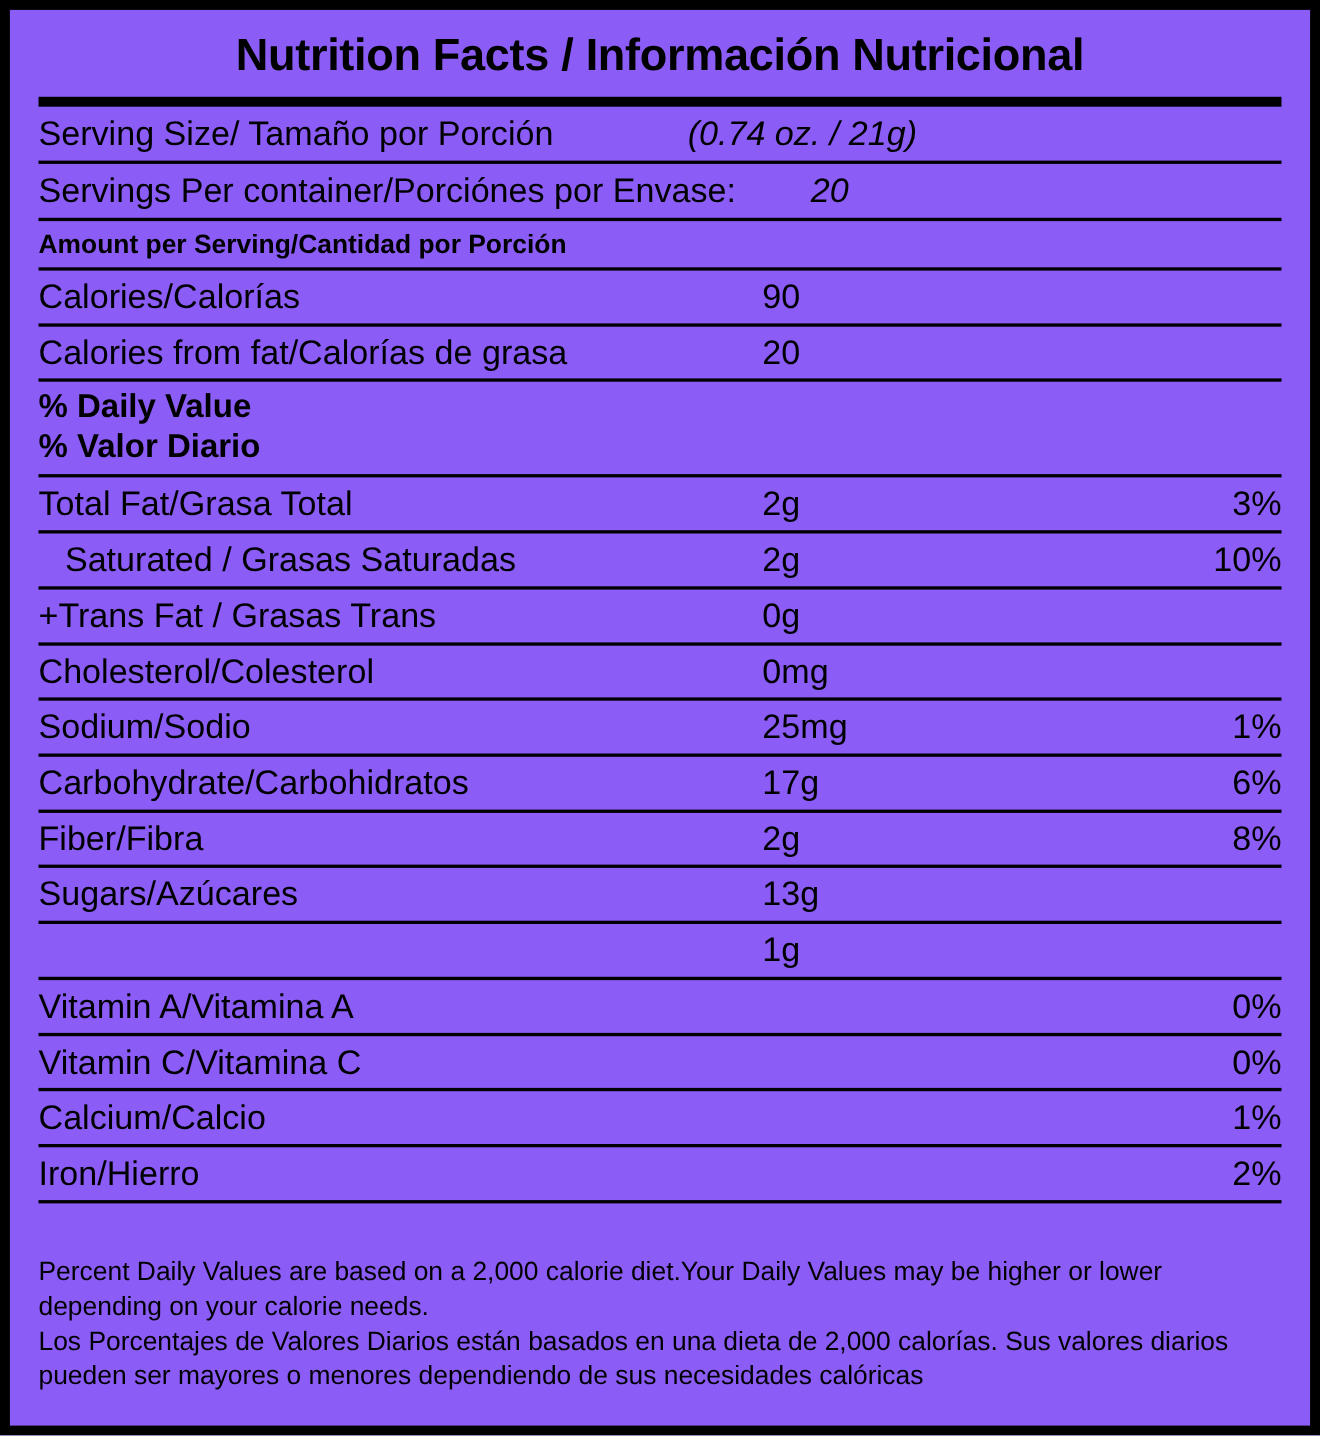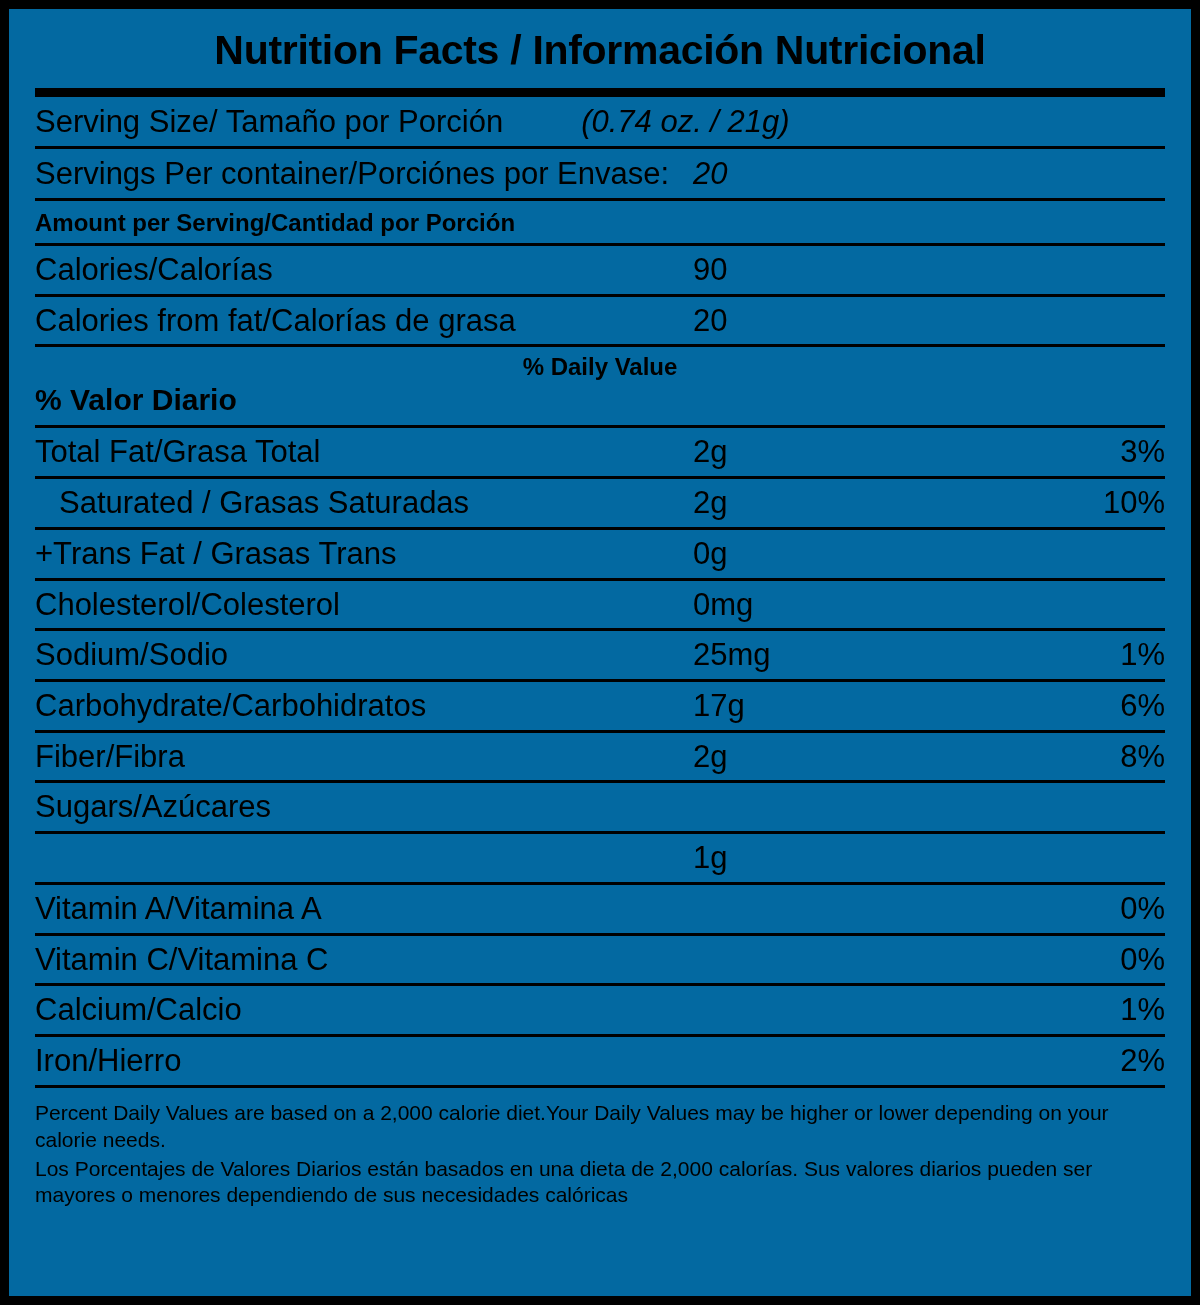--- a/index.html
+++ b/index.html
@@ -9,21 +9,21 @@
   }
   body {
     font-family: "Liberation Sans", sans-serif;
     color: #000000;
   }
   .panel {
     width: 1200px;
     height: 1305px;
     box-sizing: border-box;
     border: 9px solid #000000;
-    background: #0369a1;
+    background: #8b5cf6;
     padding: 0 26px;
     position: relative;
   }
   .title {
     text-align: center;
     font-size: 41px;
     font-weight: bold;
     letter-spacing: -0.3px;
     padding-top: 18px;
     padding-bottom: 14px;
@@ -58,61 +58,63 @@
     flex: 0 0 200px;
     text-align: right;
     white-space: nowrap;
   }
   .indent1 {
     padding-left: 8px;
     margin-left: 16px;
   }
   .dv-head {
     display: flex;
-    justify-content: center;
-    font-size: 24px;
+    justify-content: flex-start;
+    font-size: 30px;
     font-weight: bold;
     padding: 6px 0 2px 0;
   }
   .dv-head2 {
     display: flex;
     font-size: 30px;
     font-weight: bold;
     padding: 0 0 8px 0;
   }
   .dv-head .t, .dv-head2 .t {
     text-align: right;
   }
   .serving-row {
     display: flex;
     align-items: baseline;
     font-size: 31px;
     padding: 7px 0 6px 0;
+    gap: 44px;
   }
   .serving-row .label {
     flex: 0 0 auto;
     white-space: nowrap;
   }
   .serving-row .val {
     padding-left: 78px;
     white-space: nowrap;
     font-style: italic;
   }
   .serving-row.s2 .val {
     padding-left: 24px;
   }
   .amount-head {
     font-size: 24px;
     font-weight: bold;
     padding: 8px 0 6px 0;
   }
   .footnotes {
     padding-top: 12px;
-    font-size: 21px;
+    font-size: 24px;
     line-height: 1.28;
+    margin-top: 36px;
   }
   .footnotes p {
     margin: 0 0 2px 0;
   }
 </style>
 </head>
 <body>
 
 <div class="panel">
 
@@ -211,20 +213,21 @@
       <span class="label">Fiber/Fibra</span>
       <span class="spacer"></span>
       <span class="amount">2g</span>
       <span class="dv">8%</span>
     </div>
     <div class="rule-thin"></div>
 
     <div class="row">
       <span class="label">Sugars/Azúcares</span>
       <span class="spacer"></span>
+      <span class="amount">13g</span>
       <span class="dv"></span>
     </div>
     <div class="rule-thin"></div>
 
     <div class="row">
       <span class="spacer"></span>
       <span class="amount">1g</span>
       <span class="dv"></span>
     </div>
     <div class="rule-thin"></div>

